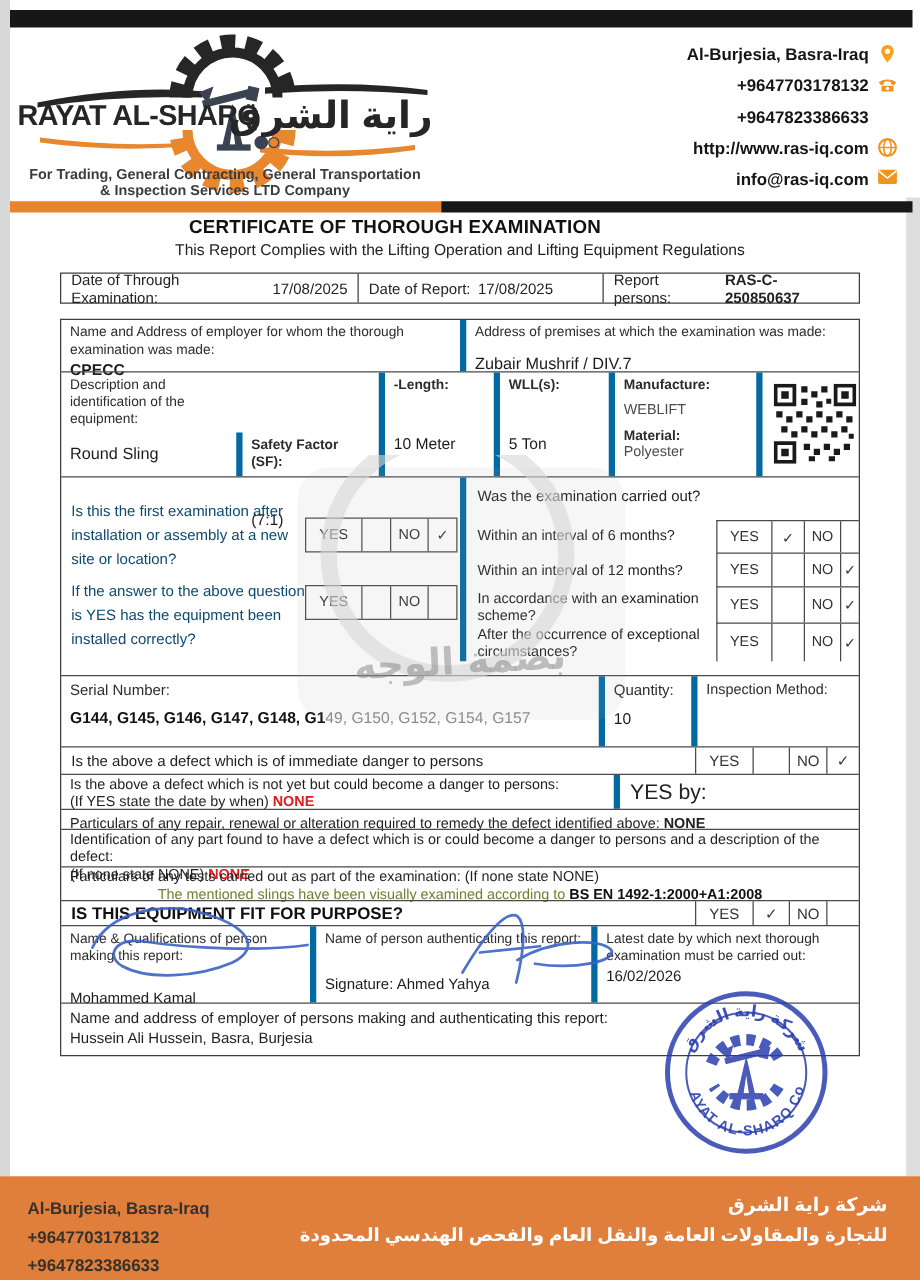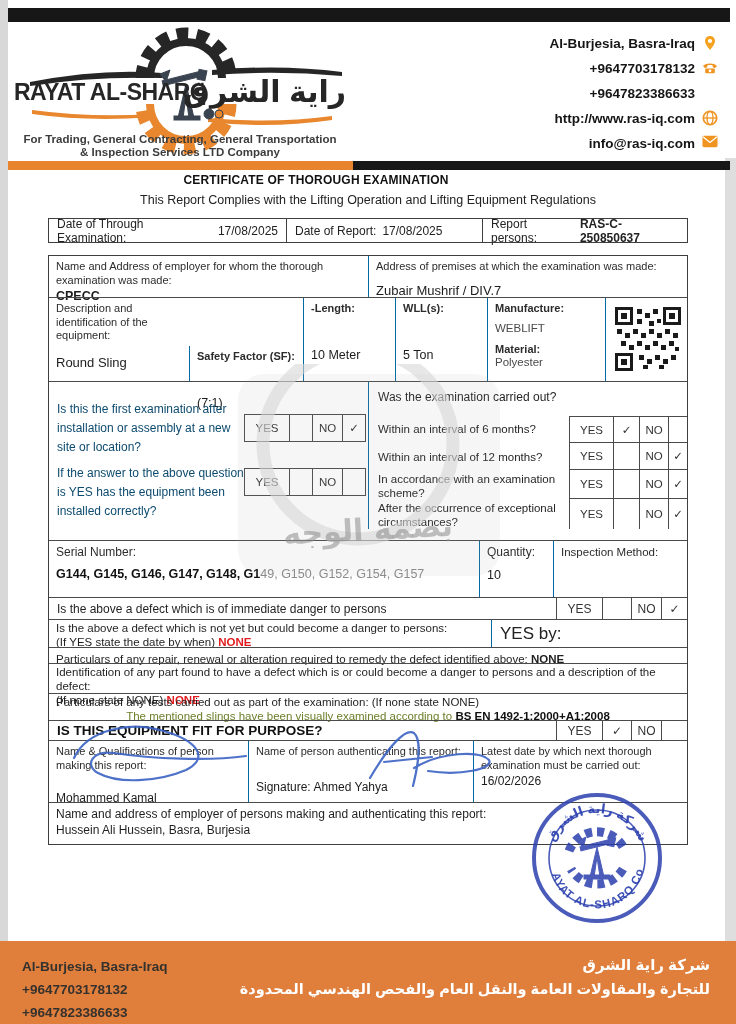--- a/index.html
+++ b/index.html
@@ -9,33 +9,33 @@
   .edge-right{left:725px;top:158px;width:11px;height:783px;background:#dedede;}
   .topbar{left:8px;top:8px;width:722px;height:14px;background:#171717;}
   
   .logo-wrap{left:12px;top:26px;width:336px;height:132px;}
   .contact{right:18px;top:34px;width:300px;display:flex;flex-direction:column;align-items:flex-end;gap:7px;}
   .c-row{display:flex;align-items:center;gap:7px;font-weight:700;font-size:13.5px;color:#151515;height:18px;}
   .c-ic{width:16px;height:16px;display:inline-flex;}
   .c-sp{width:16px;height:16px;}
   .sepbar-o{left:8px;top:161px;width:345px;height:9px;background:#e8832e;}
   .sepbar-b{left:353px;top:161px;width:377px;height:9px;background:#171717;}
-  .title{left:0;top:173px;width:632px;text-align:center;font-weight:700;font-size:12px;letter-spacing:.2px;color:#111;}
+  .title{left:0;top:173px;width:632px;text-align:center;font-weight:700;font-size:15px;letter-spacing:.2px;color:#111;}
   .subtitle{left:0;top:193px;width:736px;text-align:center;font-size:12.5px;color:#222;}
   
   .daterow{left:48px;top:218px;width:640px;height:25px;border:1.4px solid #3f3f3f;display:flex;box-sizing:border-box;}
   .daterow .dc{display:flex;align-items:center;gap:6px;padding:0 8px;font-size:12px;box-sizing:border-box;border-left:1.4px solid #3f3f3f;}
   .daterow .dc:first-child{border-left:none;}
   .dc1{width:237px;}.dc2{width:196px;}.dc3{flex:1;}
   .bold{font-weight:700;}
   
   .mt{left:48px;top:255px;width:640px;height:590px;border:1.4px solid #3f3f3f;box-sizing:border-box;}
   .row{position:relative;display:flex;box-sizing:border-box;border-top:1px solid #4a4a4a;}
   .row:first-child{border-top:none;}
-  .cell{position:relative;box-sizing:border-box;border-left:1px solid #0369a1;}
+  .cell{position:relative;box-sizing:border-box;border-left:5px solid #0369a1;}
   .cell:first-child{border-left:none;}
   .lbl{font-size:11px;color:#2c2c2c;line-height:13.5px;}
   .val{font-size:12.5px;color:#1c1c1c;}
   .pad{padding:4px 7px;}
   .rowA{height:41px;} .rowA .cell{width:320px;}
   .rowB{height:84px;}
   .rowC{height:148px;} .rowC .cell{width:320px;}
   .rowD{height:57px;margin-top:11px;}
   .rowE{height:22px;}
   .rowF{height:28px;}

